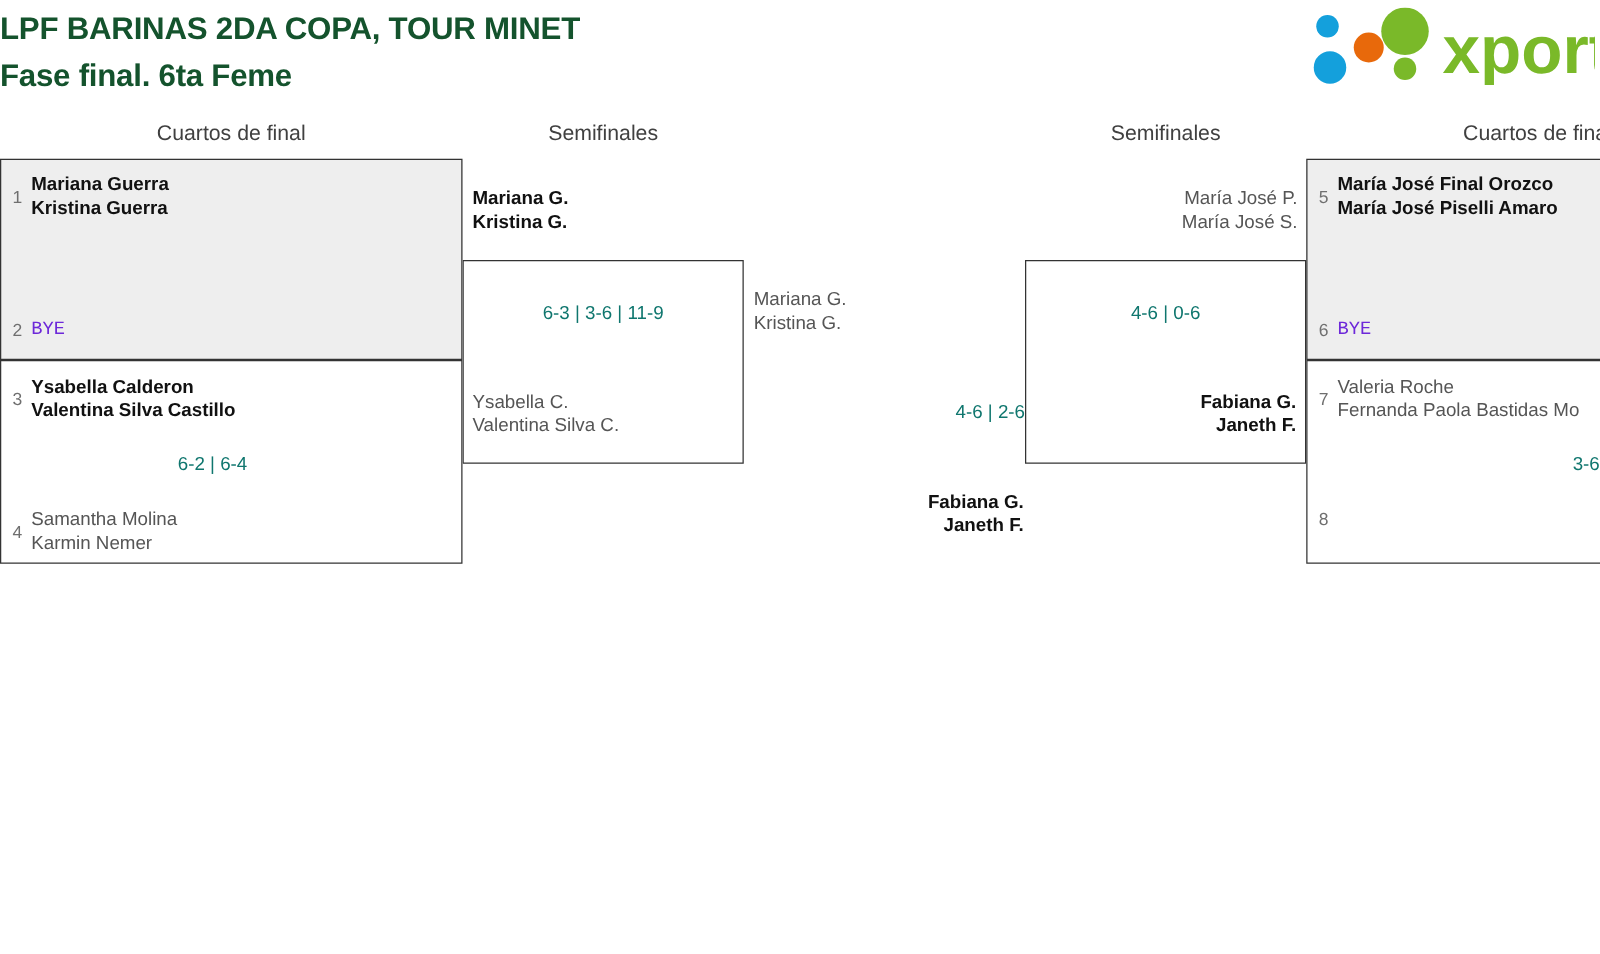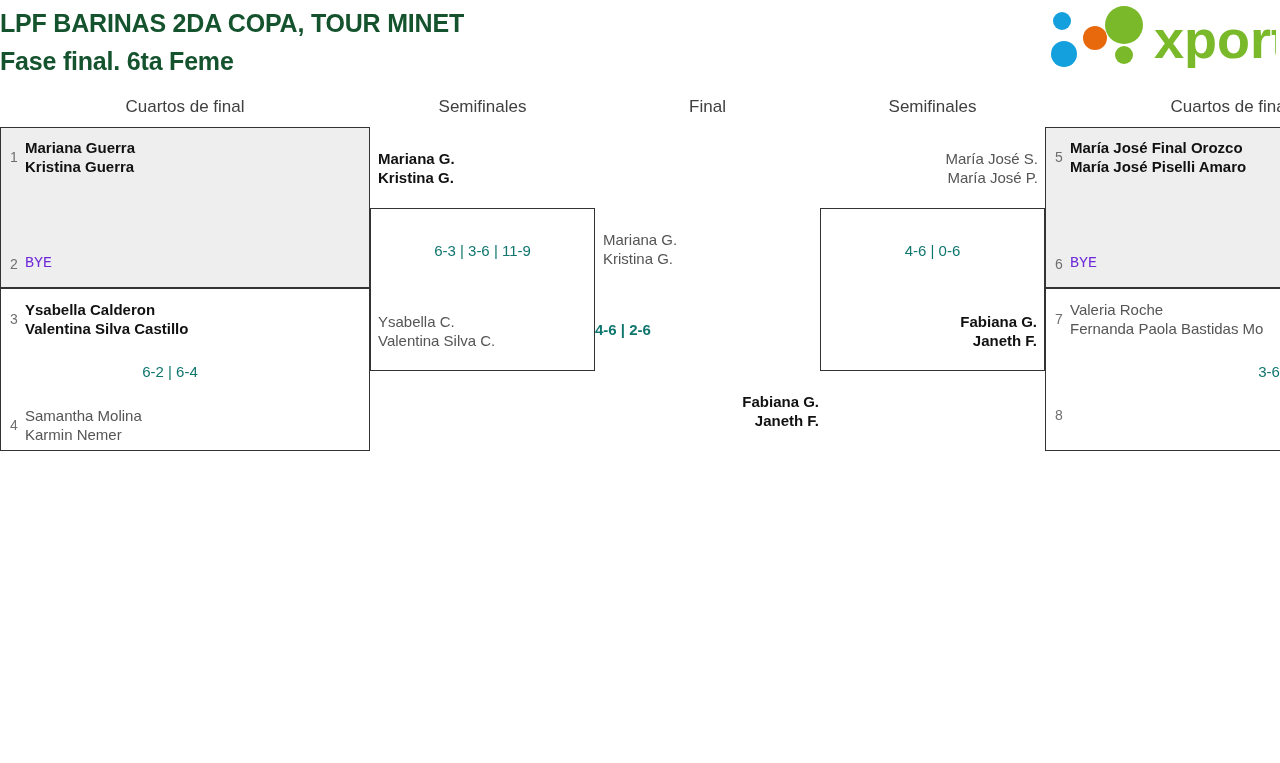--- a/index.html
+++ b/index.html
@@ -88,21 +88,20 @@
       <circle cx="16" cy="48" r="13" fill="#14A0DC"></circle>
       <circle cx="47" cy="32" r="12" fill="#E8690B"></circle>
       <circle cx="76" cy="19" r="19" fill="#7AB929"></circle>
       <circle cx="76" cy="49" r="9" fill="#7AB929"></circle>
       <text x="106" y="52" font-family="Liberation Sans, sans-serif" font-size="54" font-weight="bold" fill="#7AB929">xporty</text>
     </svg>
   </div>
 
   <div class="round-head rh-qf-l">Cuartos de final</div>
   <div class="round-head rh-sf-l">Semifinales</div>
-  <div class="round-head rh-final">Final</div>
   <div class="round-head rh-sf-r">Semifinales</div>
   <div class="round-head rh-qf-r">Cuartos de final</div>
 
   <div class="box shaded qf-l-1">
     <div class="entry winner" style="left:2px; top:10px;">
       <span class="seed">1</span>
       <span class="names">
         <span class="n">Mariana Guerra</span>
         <span class="n">Kristina Guerra</span>
       </span>
@@ -148,30 +147,30 @@
         <span class="n">Valentina Silva C.</span>
       </span>
     </div>
   </div>
 
   <div class="final-entry left-al loser" style="left:603px; top:230px;">
     <span class="n" style="color:#555555;">Mariana G.</span>
     <span class="n" style="color:#555555;">Kristina G.</span>
   </div>
 
-  <div class="score" style="left:595px; top:320px; width:225px; text-align:left;font-weight:bold;">4-6 | 2-6</div>
+  <div class="score" style="left:595px; top:320px; width:225px; text-align:right;">4-6 | 2-6</div>
 
   <div class="final-entry right-al winner" style="left:595px; top:392px; width:224px;">
     <span class="n" style="color:#111111;font-weight:bold;">Fabiana G.</span>
     <span class="n" style="color:#111111;font-weight:bold;">Janeth F.</span>
   </div>
 
   <div class="final-entry right-al loser" style="left:820px; top:149px; width:218px;">
+    <span class="n" style="color:#555555;">María José P.</span>
     <span class="n" style="color:#555555;">María José S.</span>
-    <span class="n" style="color:#555555;">María José P.</span>
   </div>
 
   <div class="box sf-r">
     <div class="score" style="left:0; top:32px; width:223px; text-align:center;">4-6 | 0-6</div>
     <div class="final-entry right-al winner" style="left:0; top:103px; width:216px;">
       <span class="n" style="color:#111111;font-weight:bold;">Fabiana G.</span>
       <span class="n" style="color:#111111;font-weight:bold;">Janeth F.</span>
     </div>
   </div>
 

